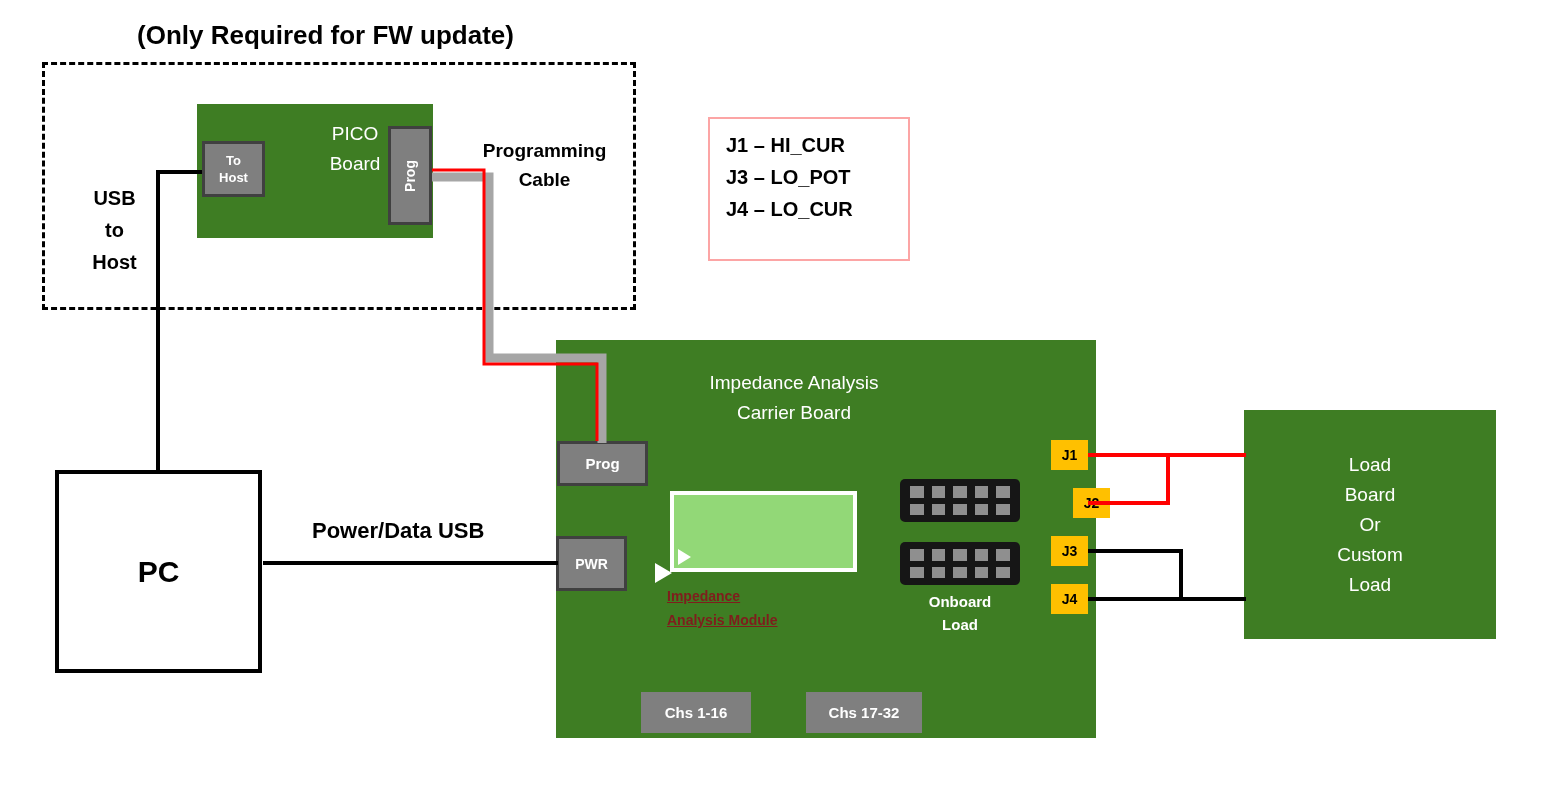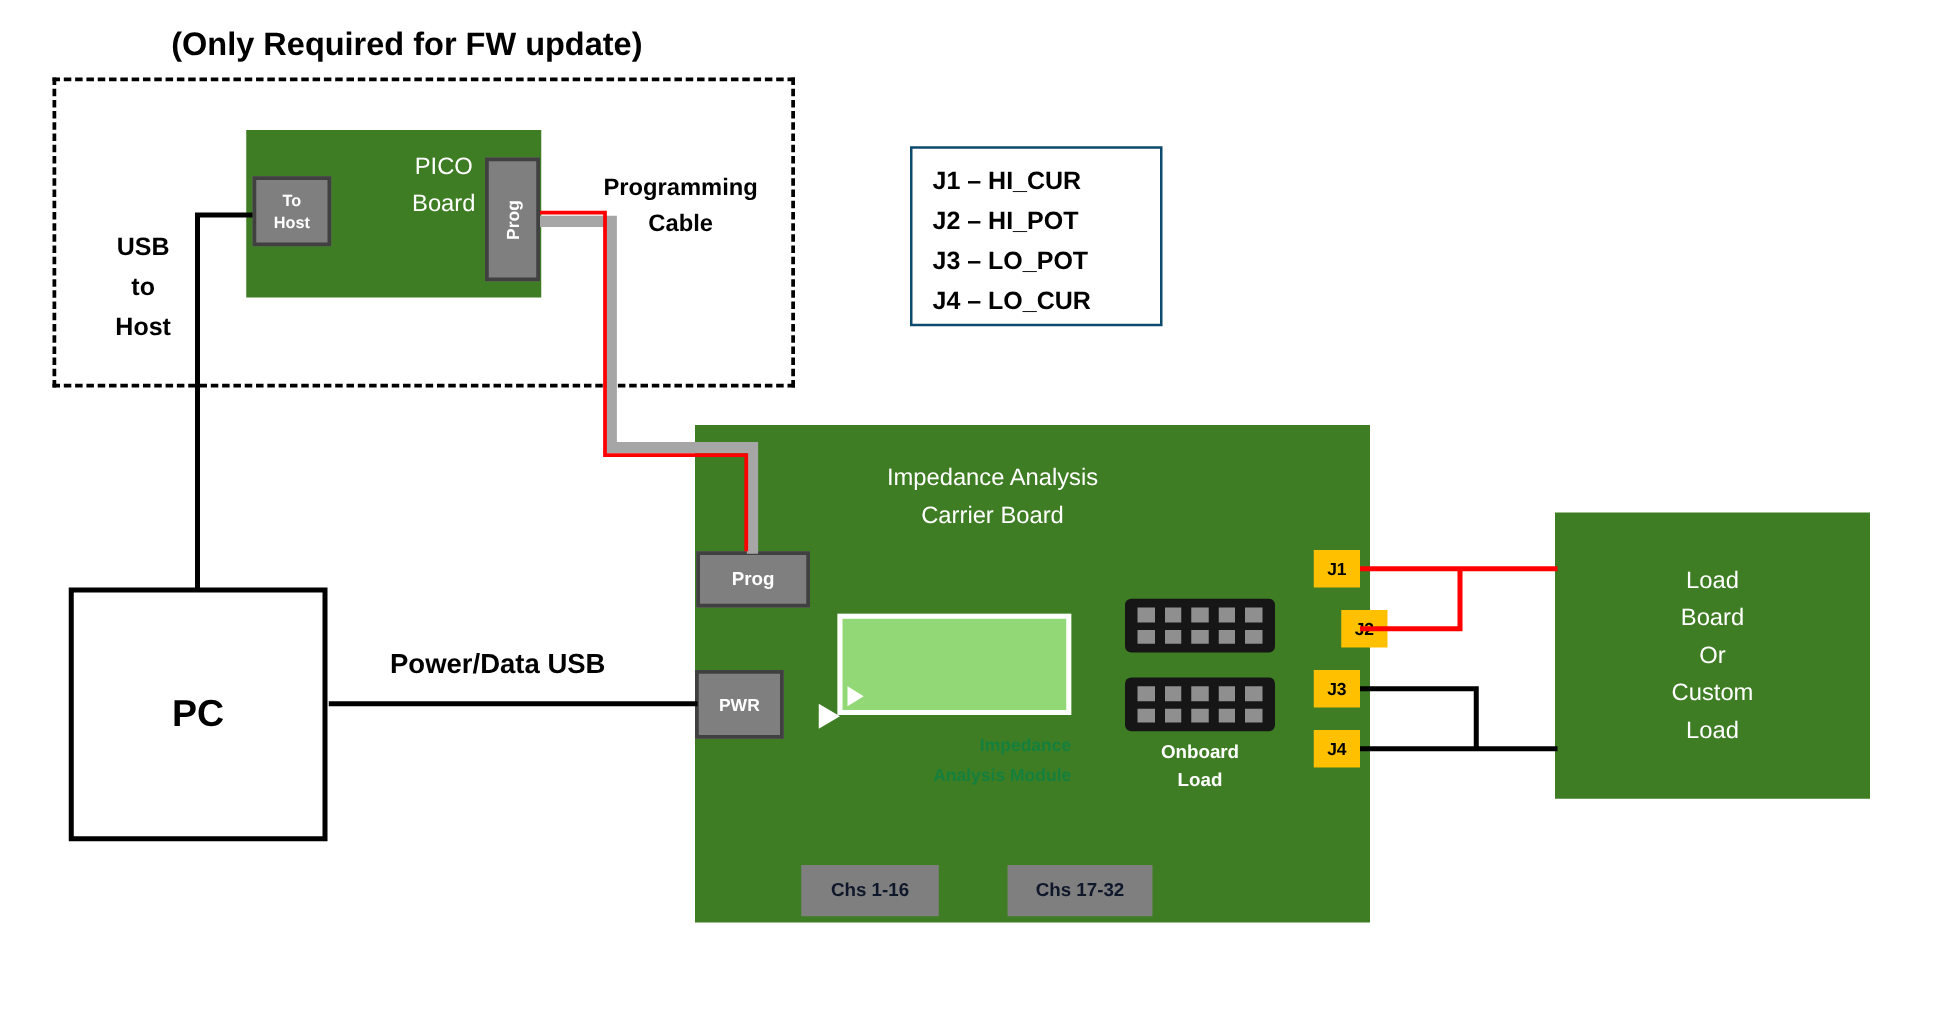--- a/index.html
+++ b/index.html
@@ -25,54 +25,54 @@
   #prog-cable-label{left:462px;top:136px;width:165px;text-align:center;font-size:19px;font-weight:bold;line-height:29px;}
   #usb-host-label{left:72px;top:182px;width:85px;text-align:center;font-size:20px;font-weight:bold;line-height:32px;}
   #pdusb-label{left:312px;top:518px;font-size:22px;font-weight:bold;}
 
   
   #pc{left:55px;top:470px;width:207px;height:203px;border:4px solid #000;box-sizing:border-box;
       background:#fff;display:flex;align-items:center;justify-content:center;
       font-size:30px;font-weight:bold;}
 
   
-  #legend{left:728px;top:117px;width:202px;height:144px;border:2px solid #0c4a6e;
+  #legend{left:708px;top:117px;width:202px;height:144px;border:2px solid #fca5a5;
           box-sizing:border-box;padding:10px 0 0 16px;background:#fff;}
   .legend-item{font-size:20px;font-weight:bold;line-height:32px;}
 
   
   #carrier{left:556px;top:340px;width:540px;height:398px;background:var(--board-green);}
   #carrier-title{left:556px;top:368px;width:476px;text-align:center;color:#fff;font-size:19px;line-height:30px;}
   #carrier-prog{left:557px;top:441px;width:91px;height:45px;font-size:15px;}
   #pwr{left:556px;top:536px;width:71px;height:55px;font-size:14px;}
 
   
   #module{left:670px;top:491px;width:187px;height:81px;background:var(--module-green);
           border:4px solid #fff;box-sizing:border-box;}
   .tri{width:0;height:0;}
   #tri-outer{left:655px;top:563px;border-top:10px solid transparent;border-bottom:10px solid transparent;border-left:17px solid #fff;}
   #tri-inner{left:678px;top:549px;border-top:8px solid transparent;border-bottom:8px solid transparent;border-left:13px solid #fff;}
-  #module-label{left:667px;top:584px;width:190px;text-align:right;color:#15803d;font-weight:bold;font-size:14px;line-height:24px;}
+  #module-label{left:667px;top:584px;width:190px;text-align:left;color:#7f1d1d;font-weight:bold;font-size:14px;line-height:24px;text-decoration:underline;}
 
   
   .header{width:120px;height:43px;background:#161616;border-radius:5px;display:grid;
           grid-template-columns:repeat(5,1fr);grid-template-rows:repeat(2,1fr);
           gap:6px 8px;padding:7px 10px;box-sizing:border-box;}
   #header1{left:900px;top:479px;}
   #header2{left:900px;top:542px;}
   .pin{background:#8f8f8f;}
   #onboard-label{left:900px;top:590px;width:120px;text-align:center;color:#fff;font-weight:bold;font-size:15px;line-height:23px;}
 
   
   .jconn{left:1051px;width:37px;height:30px;background:var(--yellow);color:#000;font-weight:bold;
          font-size:14px;display:flex;align-items:center;justify-content:center;}
   #j1{top:440px;} #j2{top:488px;margin-left:22px;} #j3{top:536px;} #j4{top:584px;}
 
   
-  .chs{height:41px;background:var(--connector-gray);color:#0f172a;font-weight:bold;font-size:15px;
+  .chs{height:41px;background:var(--connector-gray);color:#ffffff;font-weight:bold;font-size:15px;
        display:flex;align-items:center;justify-content:center;}
   #chs1{left:641px;top:692px;width:110px;}
   #chs2{left:806px;top:692px;width:116px;}
 
   
   #load{left:1244px;top:410px;width:252px;height:229px;background:var(--board-green);color:#fff;
         display:flex;flex-direction:column;align-items:center;justify-content:center;
         font-size:19px;line-height:30px;text-align:center;}
 
   
@@ -112,21 +112,20 @@
   </div>
   <div class="abs" id="usb-host-label">
     <span style="display:block">USB</span>
     <span style="display:block">to</span>
     <span style="display:block">Host</span>
   </div>
   <div class="abs" id="pdusb-label">Power/Data USB</div>
 
   <div class="abs" id="legend">
     <div class="legend-item">J1 – HI_CUR</div>
-    <div class="legend-item">J2 – HI_POT</div>
     <div class="legend-item">J3 – LO_POT</div>
     <div class="legend-item">J4 – LO_CUR</div>
   </div>
 
   <div class="abs" id="pc">
     <span>PC</span>
   </div>
 
   <div class="abs" id="carrier"></div>
   <div class="abs" id="carrier-title">

